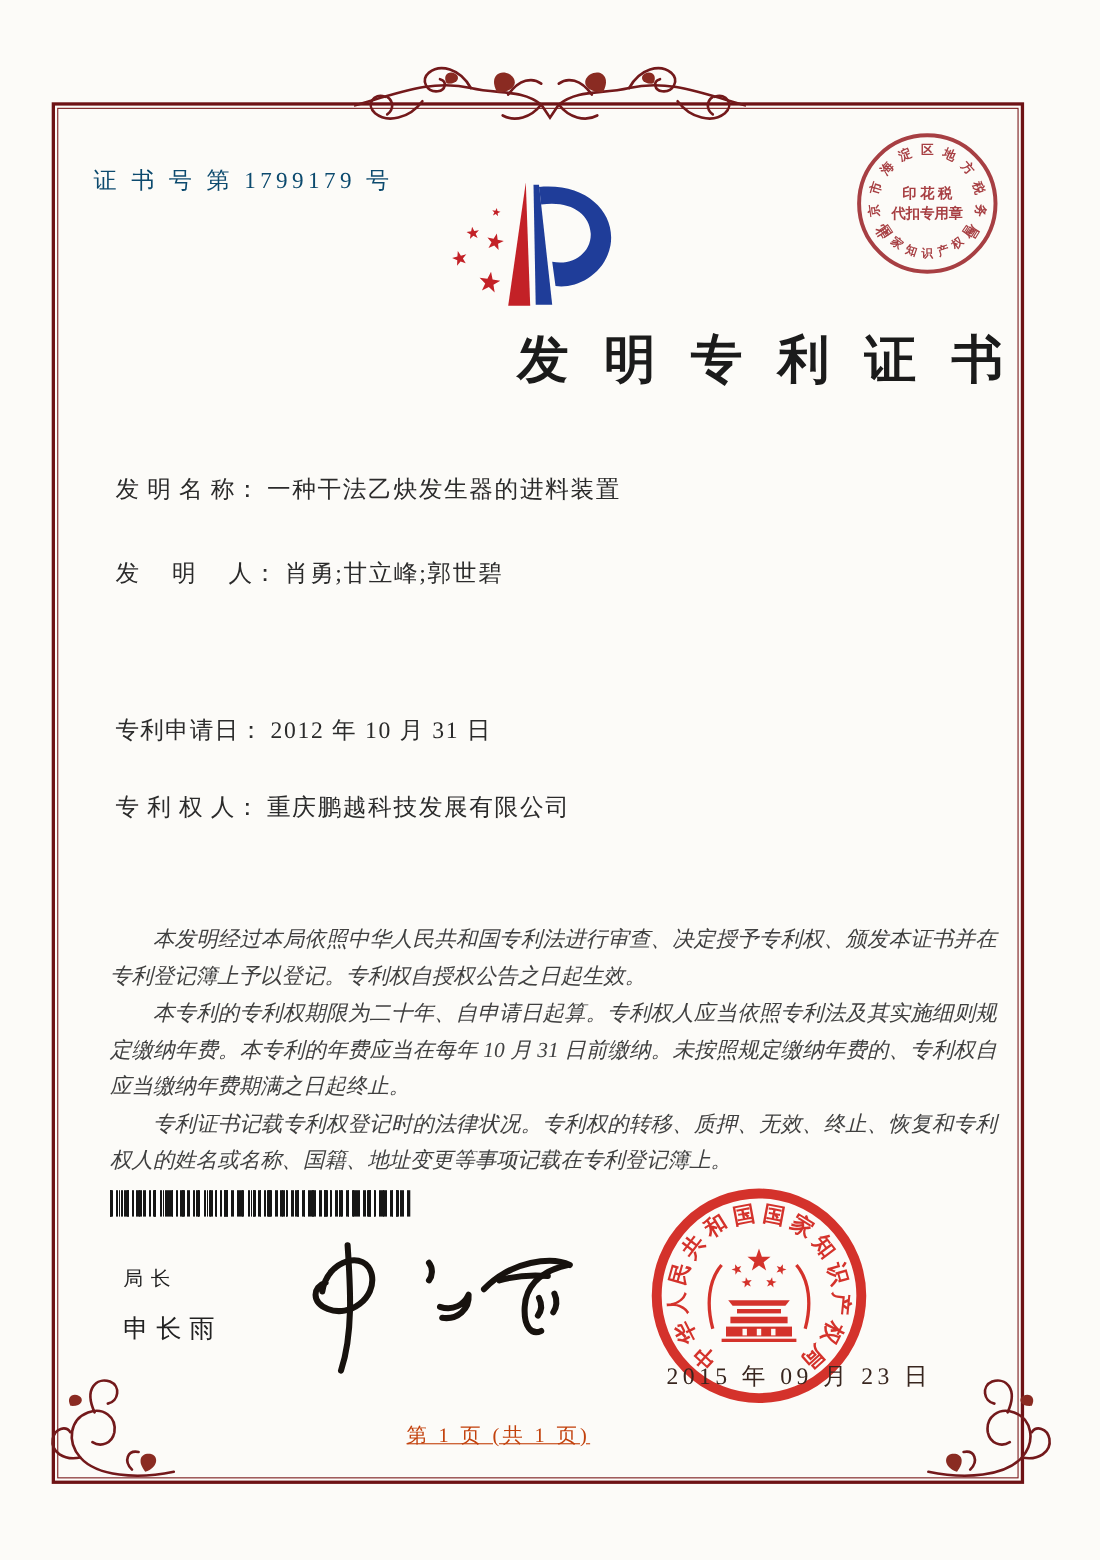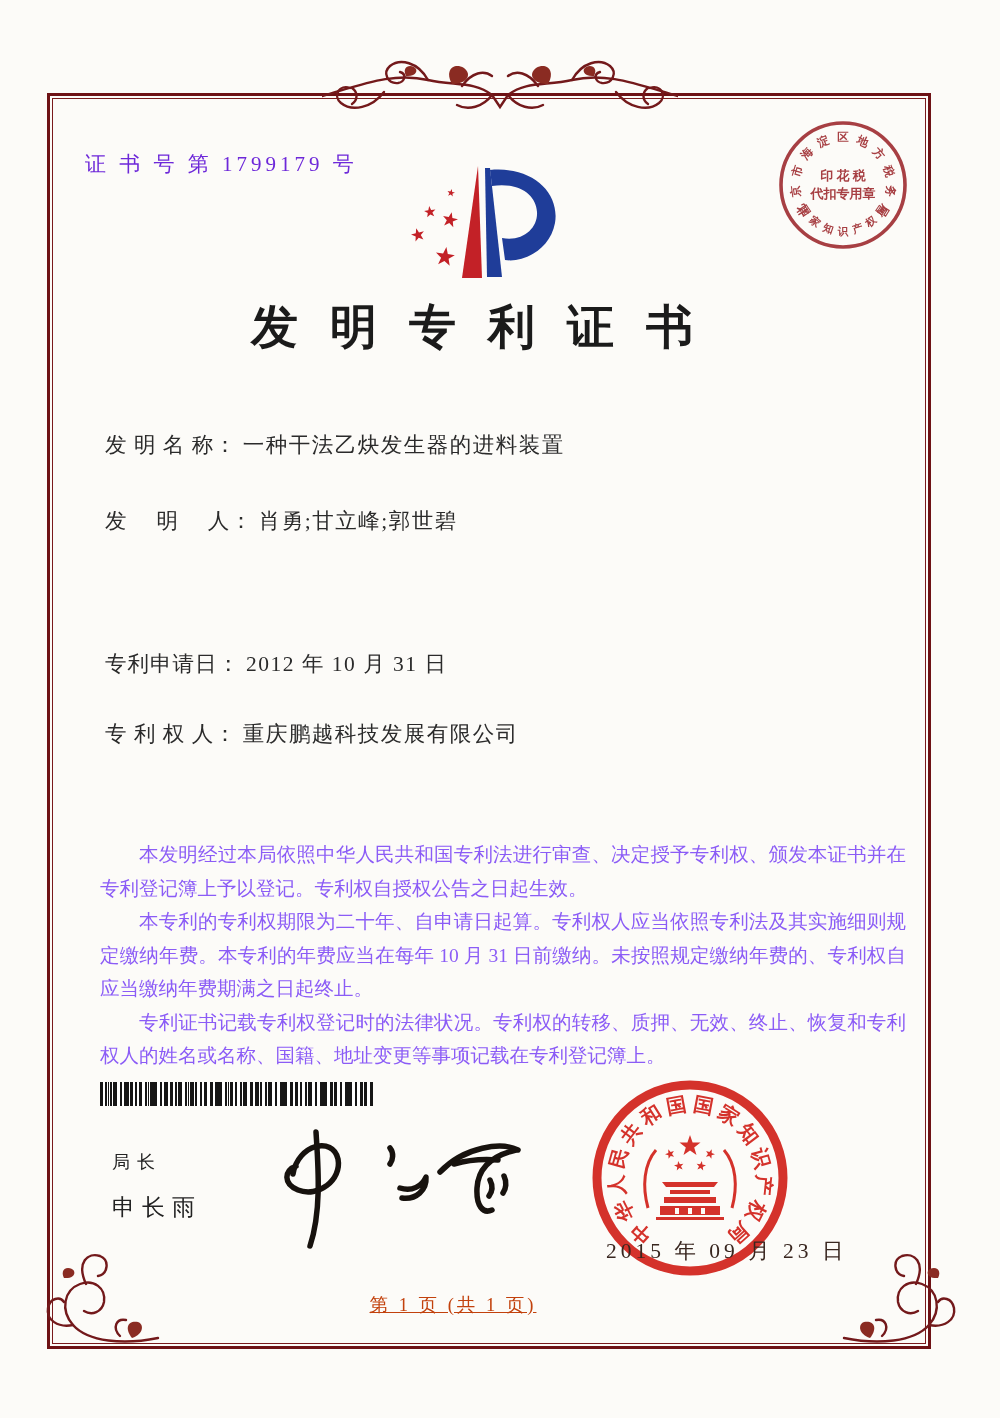--- a/index.html
+++ b/index.html
@@ -17,35 +17,35 @@
   }
   .frame::after{
     content:'';position:absolute;inset:2px;border:1px solid #7a1a1c;
   }
   .orn{position:absolute;z-index:2;}
   .orn-topcenter{left:322px;top:50px;width:356px;height:88px;}
   .orn-bl{left:28px;top:1248px;width:132px;height:102px;}
   .orn-br{left:842px;top:1248px;width:132px;height:102px;transform:scaleX(-1);}
   .cert-no{
     position:absolute;left:85px;top:150px;
-    font-size:21px;letter-spacing:4px;color:#6d28d9;
+    font-size:21px;letter-spacing:4px;color:#0c4a6e;
   }
   .tax-stamp{position:absolute;left:774px;top:116px;width:138px;height:138px;opacity:.92;}
   .logo{position:absolute;left:398px;top:158px;width:175px;height:130px;}
   .title{
-    position:absolute;left:0;top:296px;width:944px;text-align:center;
+    position:absolute;left:0;top:296px;width:944px;text-align:right;
     font-size:47px;font-weight:bold;color:#1b1b1b;letter-spacing:32px;text-indent:32px;
   }
   .field{position:absolute;left:105px;font-size:21.5px;color:#2b2b2b;white-space:nowrap;}
   .field .flabel{letter-spacing:1px;}
   .field .fvalue{margin-left:6px;letter-spacing:1.5px;}
   .f1{top:430px;} .f2{top:506px;} .f3{top:581px;} .f4{top:649px;} .f5{top:719px;} .f6{top:789px;}
   .body-text{
     position:absolute;left:100px;top:838px;width:806px;
-    font-size:19.5px;line-height:33.5px;color:#8b5cf6;text-align:justify;
+    font-size:19.5px;line-height:33.5px;color:#404040;text-align:justify;font-style:italic;
   }
   .body-text p{margin:0;text-indent:2em;}
   .barcode{
     position:absolute;left:100px;top:1082px;width:273px;height:24px;
     background-color:#fff;
     background-image:
       repeating-linear-gradient(90deg,#161616 0 2px,transparent 2px 5px),
       repeating-linear-gradient(90deg,#161616 0 1px,transparent 1px 8px),
       repeating-linear-gradient(90deg,#161616 0 3px,transparent 3px 13px);
   }

